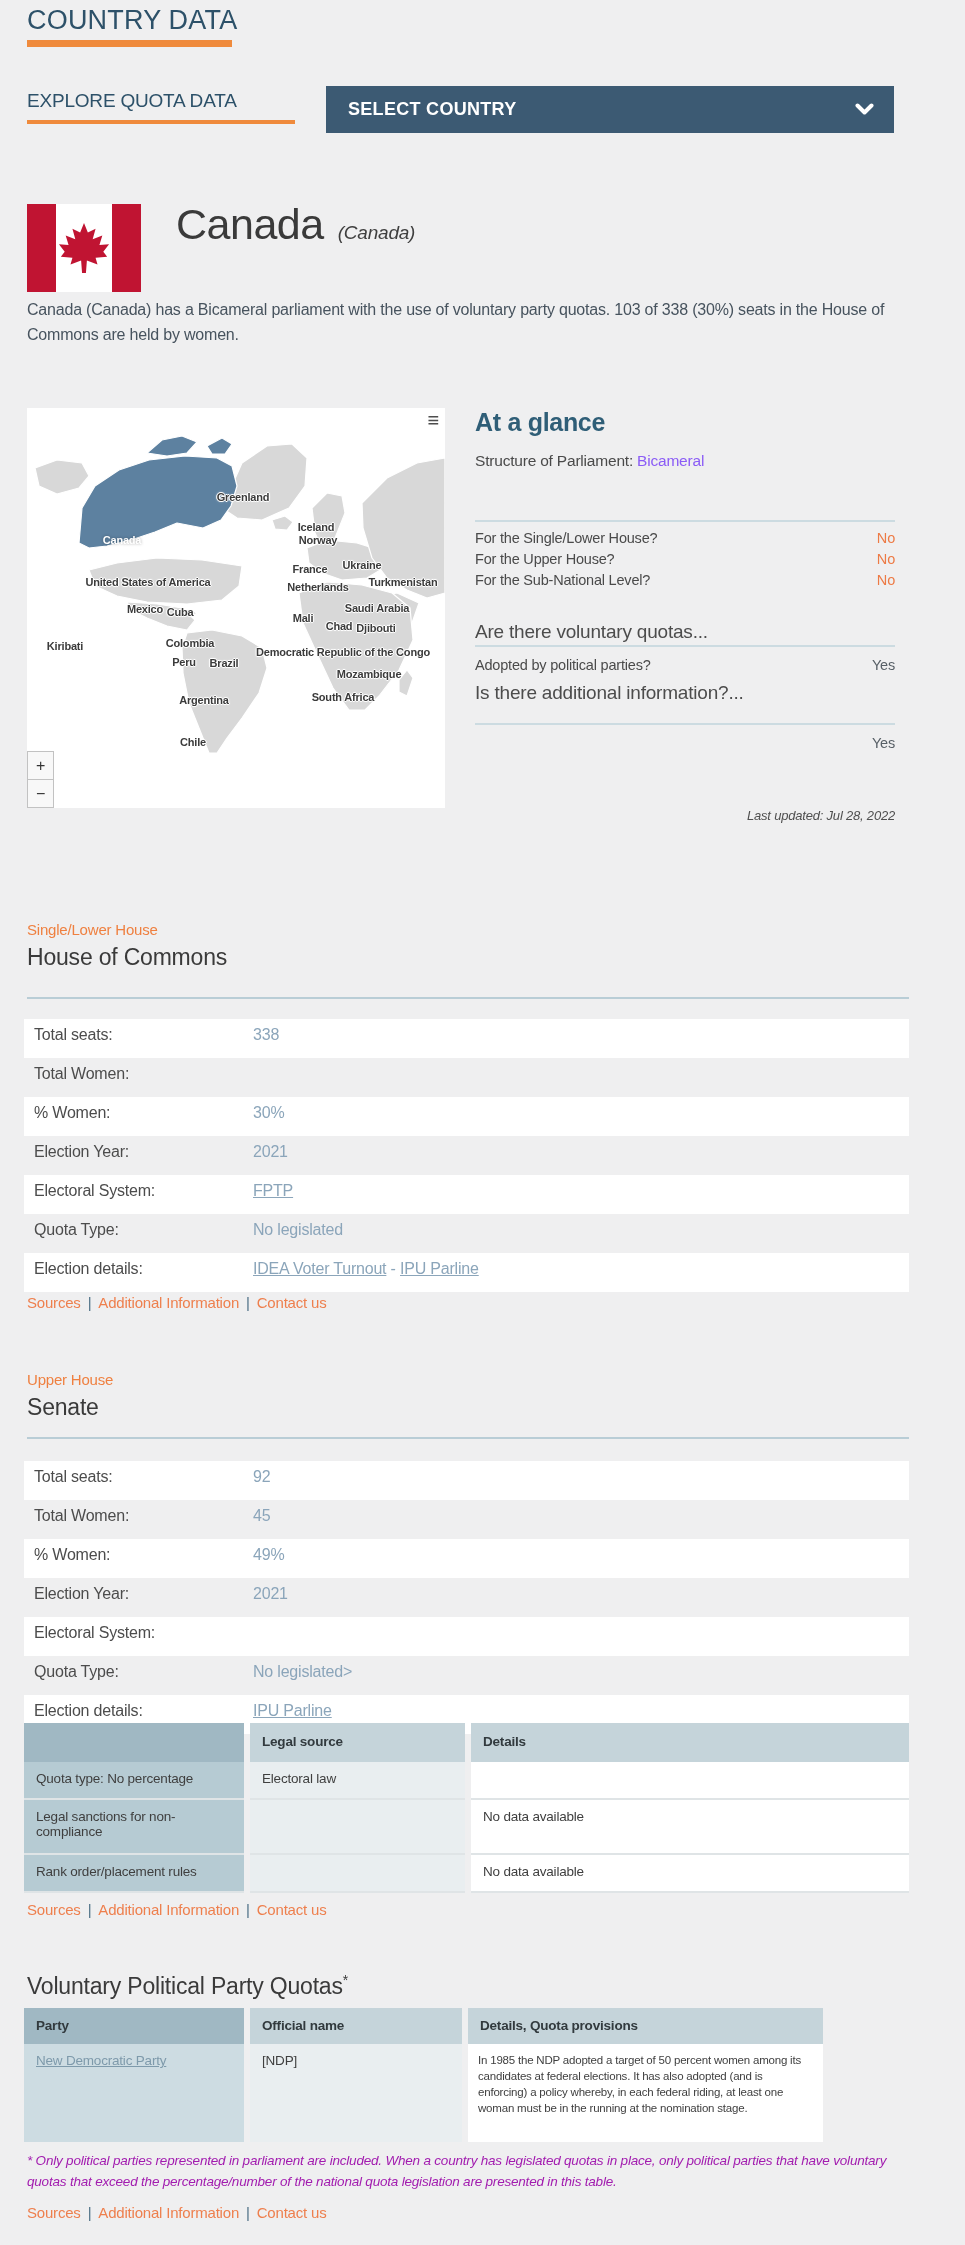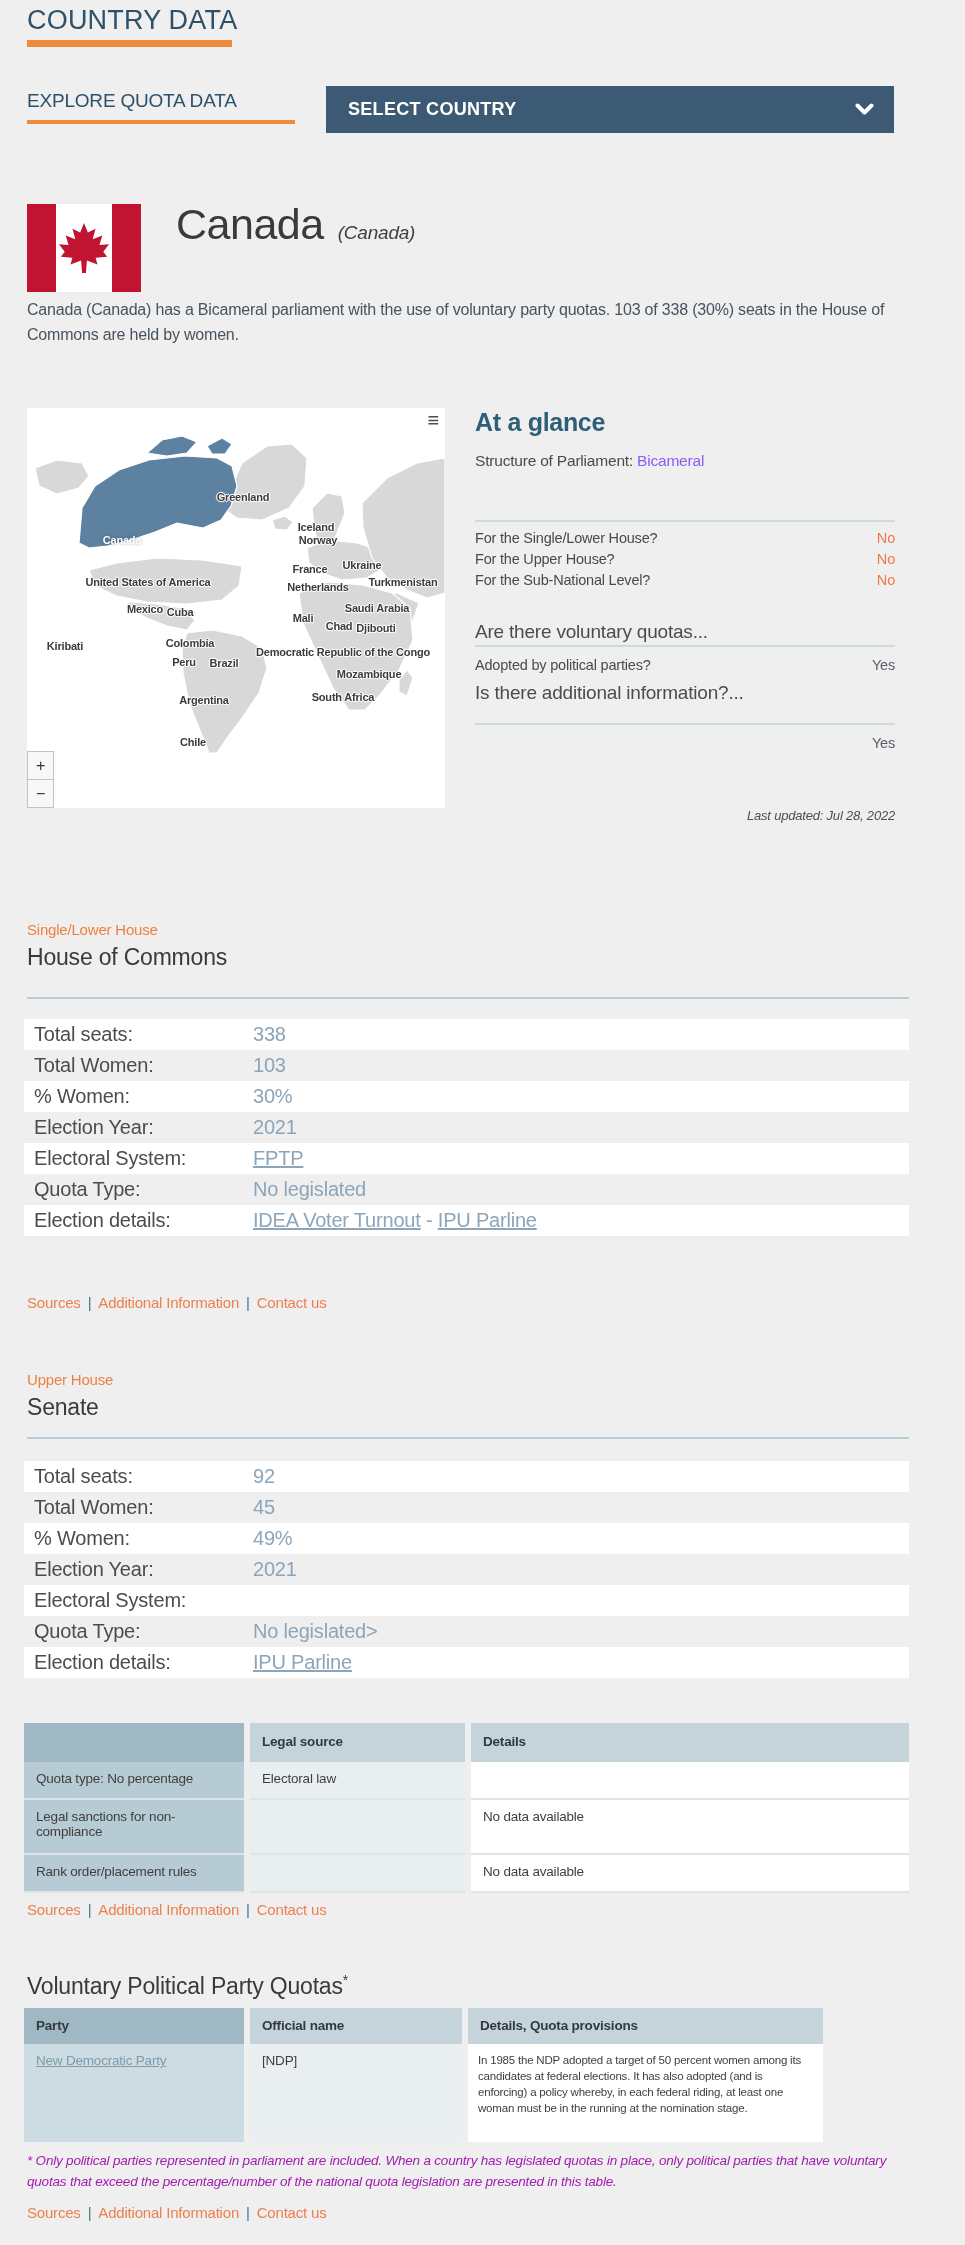--- a/index.html
+++ b/index.html
@@ -62,21 +62,21 @@
   .val-yes { color:#575f66; }
   .last-updated { top:400px; font-size:13px; font-style:italic; color:#4f4f4f; text-align:right; }
 
   
   .sec-tag { font-size:15px; color:#ef8040; }
   .sec-title { font-size:23px; color:#3a3a3a; }
   .sec-hr { width:882px; height:2px; background:#b9cdd6; }
 
   
   .house-table { width:885px; }
-  .hrow { display:flex; height:31px; line-height:31px; font-size:20px; }
+  .hrow { display:flex; height:39px; line-height:31px; font-size:16px; }
   .hrow.w { background:#fff; }
   .hlabel { width:229px; padding-left:10px; color:#4c4c4c; }
   .hvalue { flex:1; color:#8ba5ba; }
   .hvalue a { color:#8ba5ba; text-decoration:underline; cursor:pointer; }
   .hvalue .sep { color:#8ba5ba; }
 
   
   .links-row { font-size:15px; }
   .links-row a { color:#ee7f4d; text-decoration:none; cursor:pointer; }
   .links-row .pipe { color:#4e7187; margin:0 7px; }
@@ -229,21 +229,20 @@
 <div class="abs sec-title" style="left:27px;top:944px;">House of Commons</div>
 <div class="abs sec-hr" style="left:27px;top:997px;"></div>
 
 <div class="abs house-table" style="left:24px;top:1019px;">
   <div class="hrow w">
     <div class="hlabel">Total seats:</div>
     <div class="hvalue">338</div>
   </div>
   <div class="hrow">
     <div class="hlabel">Total Women:</div>
-    <div class="hvalue">103</div>
   </div>
   <div class="hrow w">
     <div class="hlabel">% Women:</div>
     <div class="hvalue">30%</div>
   </div>
   <div class="hrow">
     <div class="hlabel">Election Year:</div>
     <div class="hvalue">2021</div>
   </div>
   <div class="hrow w">

